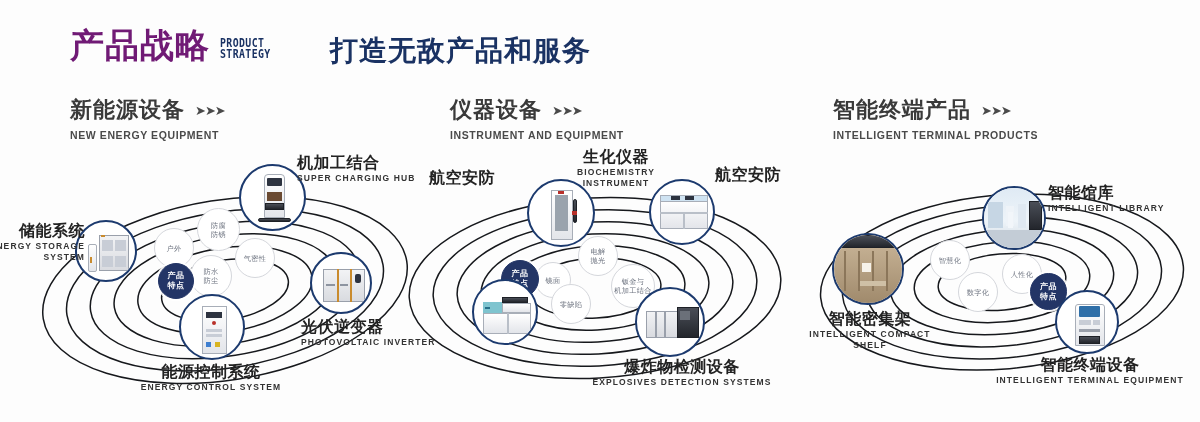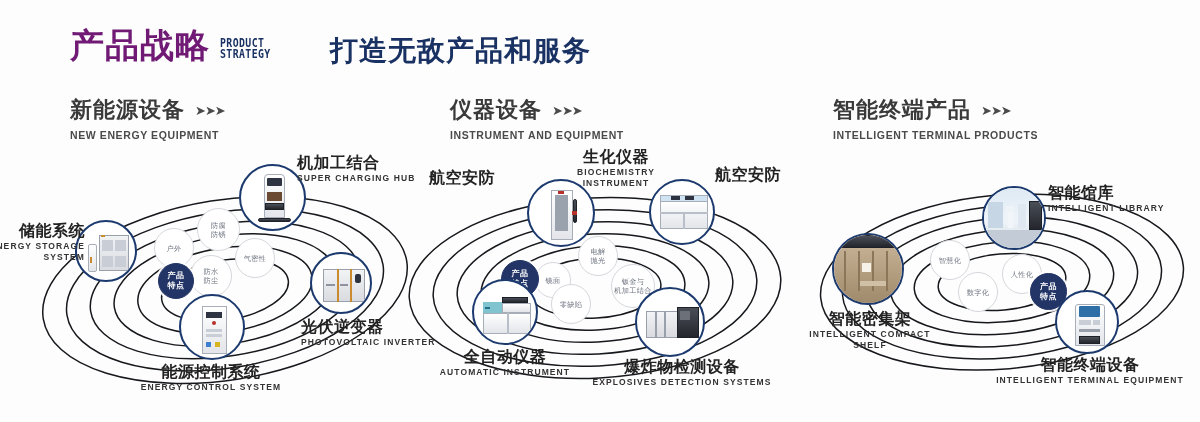--- a/index.html
+++ b/index.html
@@ -312,26 +312,20 @@
     <div class="node" style="left:77px;top:119px;width:66px;height:66px;">
       <div class="ph">
         <div class="dev teal" style="left:9px;top:21px;width:20px;height:11px;"></div>
         <div class="dev cab2" style="left:9px;top:32px;width:48px;height:21px;"></div>
         <div class="dev drk" style="left:28px;top:16px;width:26px;height:6px;"></div>
         <div class="dev cab2" style="left:28px;top:22px;width:29px;height:10px;"></div>
         <div class="dev" style="left:33px;top:32px;width:1.5px;height:21px;background:#b9bfc8;"></div>
         <div class="dev" style="left:11px;top:26px;width:5px;height:2px;background:#27708a;"></div>
       </div>
     </div>
-    <div class="cap c" style="left:15px;top:188px;">
-      <div class="cn">全自动仪器</div>
-      <div class="en">
-        <div>AUTOMATIC INSTRUMENT</div>
-      </div>
-    </div>
 
     <div class="node" style="left:240px;top:127px;width:70px;height:70px;">
       <div class="ph">
         <div class="dev cab" style="left:9px;top:22px;width:33px;height:27px;"></div>
         <div class="dev" style="left:18px;top:22px;width:1.5px;height:27px;background:#9aa0ab;"></div>
         <div class="dev" style="left:27px;top:22px;width:1.5px;height:27px;background:#9aa0ab;"></div>
         <div class="dev drk" style="left:40px;top:18px;width:22px;height:31px;"></div>
         <div class="dev" style="left:43px;top:22px;width:10px;height:9px;background:#6b7079;"></div>
       </div>
     </div>

